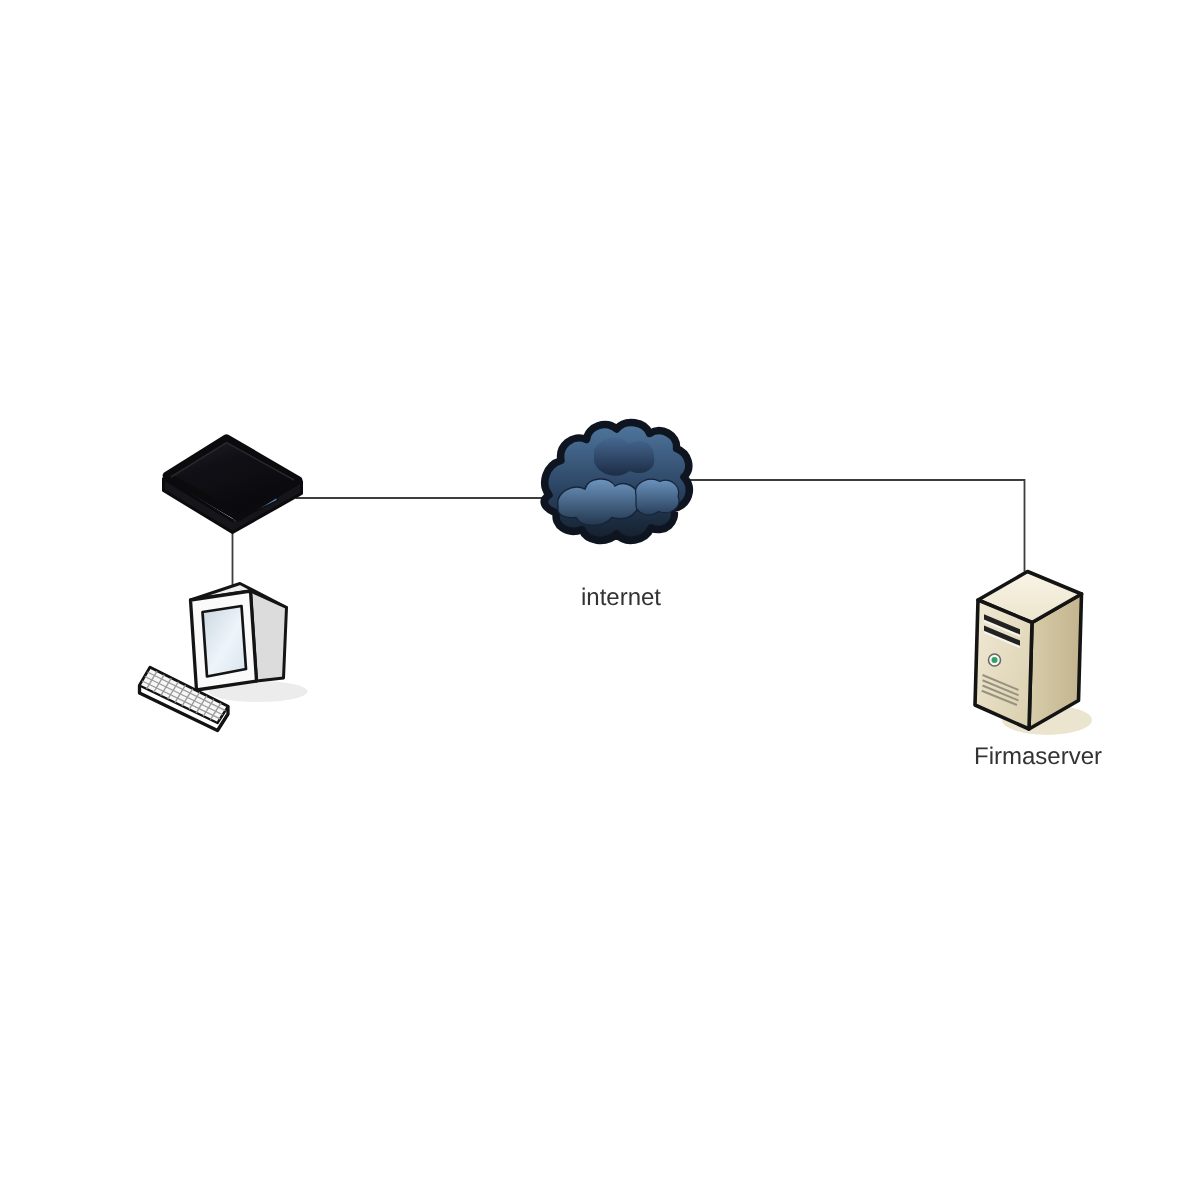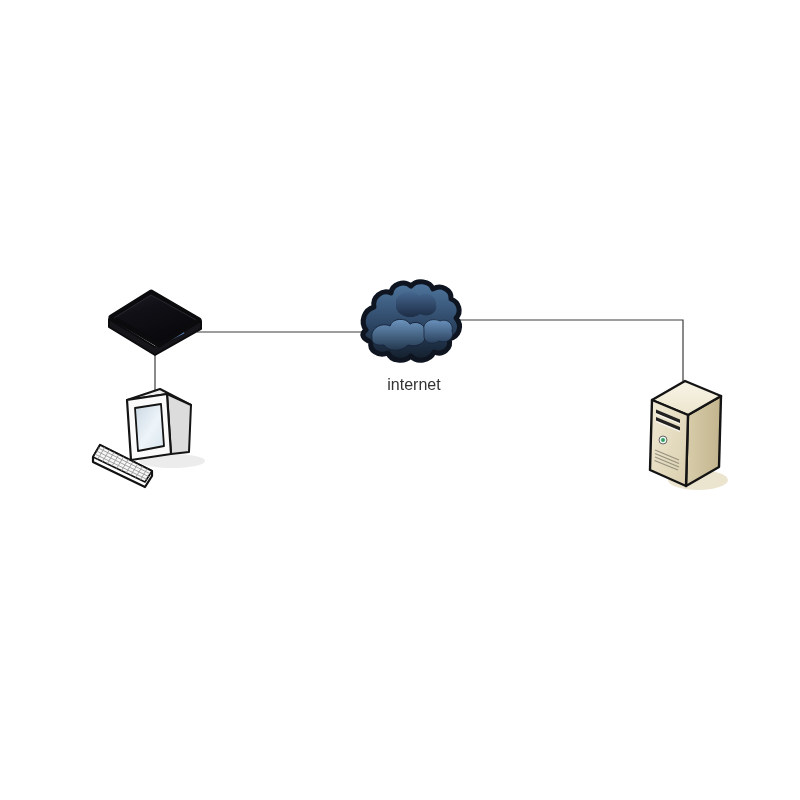--- a/index.html
+++ b/index.html
@@ -24,21 +24,21 @@
     position: absolute;
     width: 200px;
     text-align: center;
     font-size: 16px;
     line-height: 20px;
     color: #333333;
     font-family: "Liberation Sans", sans-serif;
     white-space: nowrap;
   }
   .label-workstation { left: 46px;  top: 484px; }
-  .label-internet    { left: 314px; top: 375px; }
+  .label-internet    { left: 314px; top: 389px; }
   .label-server      { left: 592px; top: 495px; }
 </style>
 </head>
 <body>
 
 <div id="canvas">
 
   <svg id="artwork" width="800" height="800" viewBox="0 0 800 800">
     <defs>
       <linearGradient id="gradCloud" x1="0" y1="0" x2="0" y2="1">
@@ -174,14 +174,15 @@
         <path d="M655,453.5 L679,463.5"></path>
         <path d="M655,457 L679,467"></path>
         <path d="M654.5,460.5 L678,470"></path>
       </g>
     </g>
   </svg>
 
 
   <div class="node-label label-internet">internet</div>
 
+  <div class="node-label label-server">Firmaserver</div>
 
 </div>
 
 </body></html>

